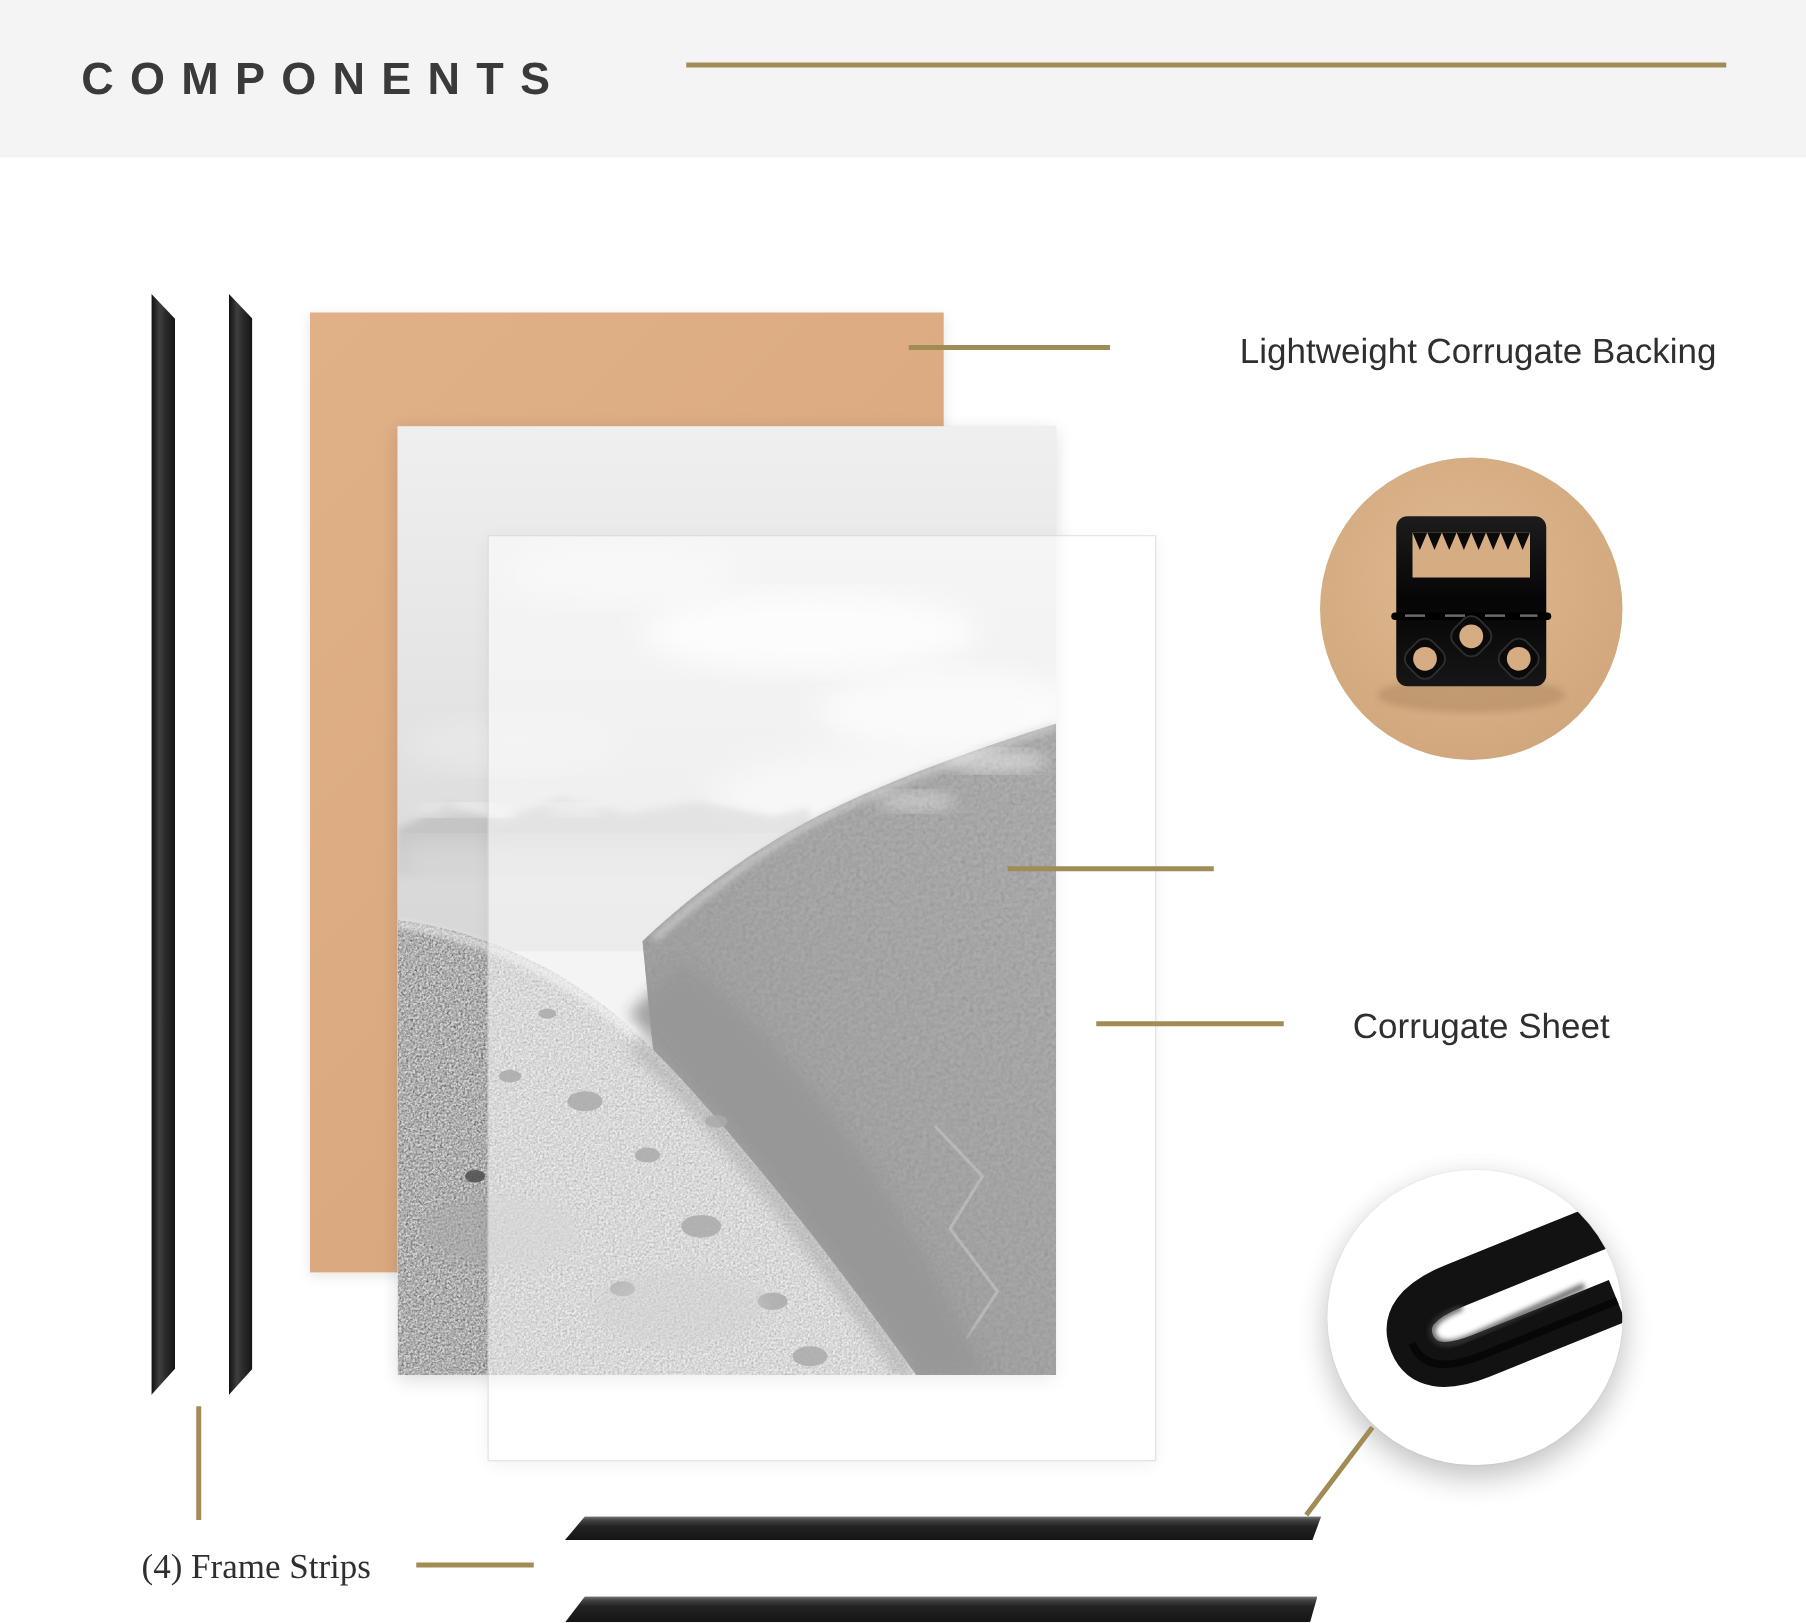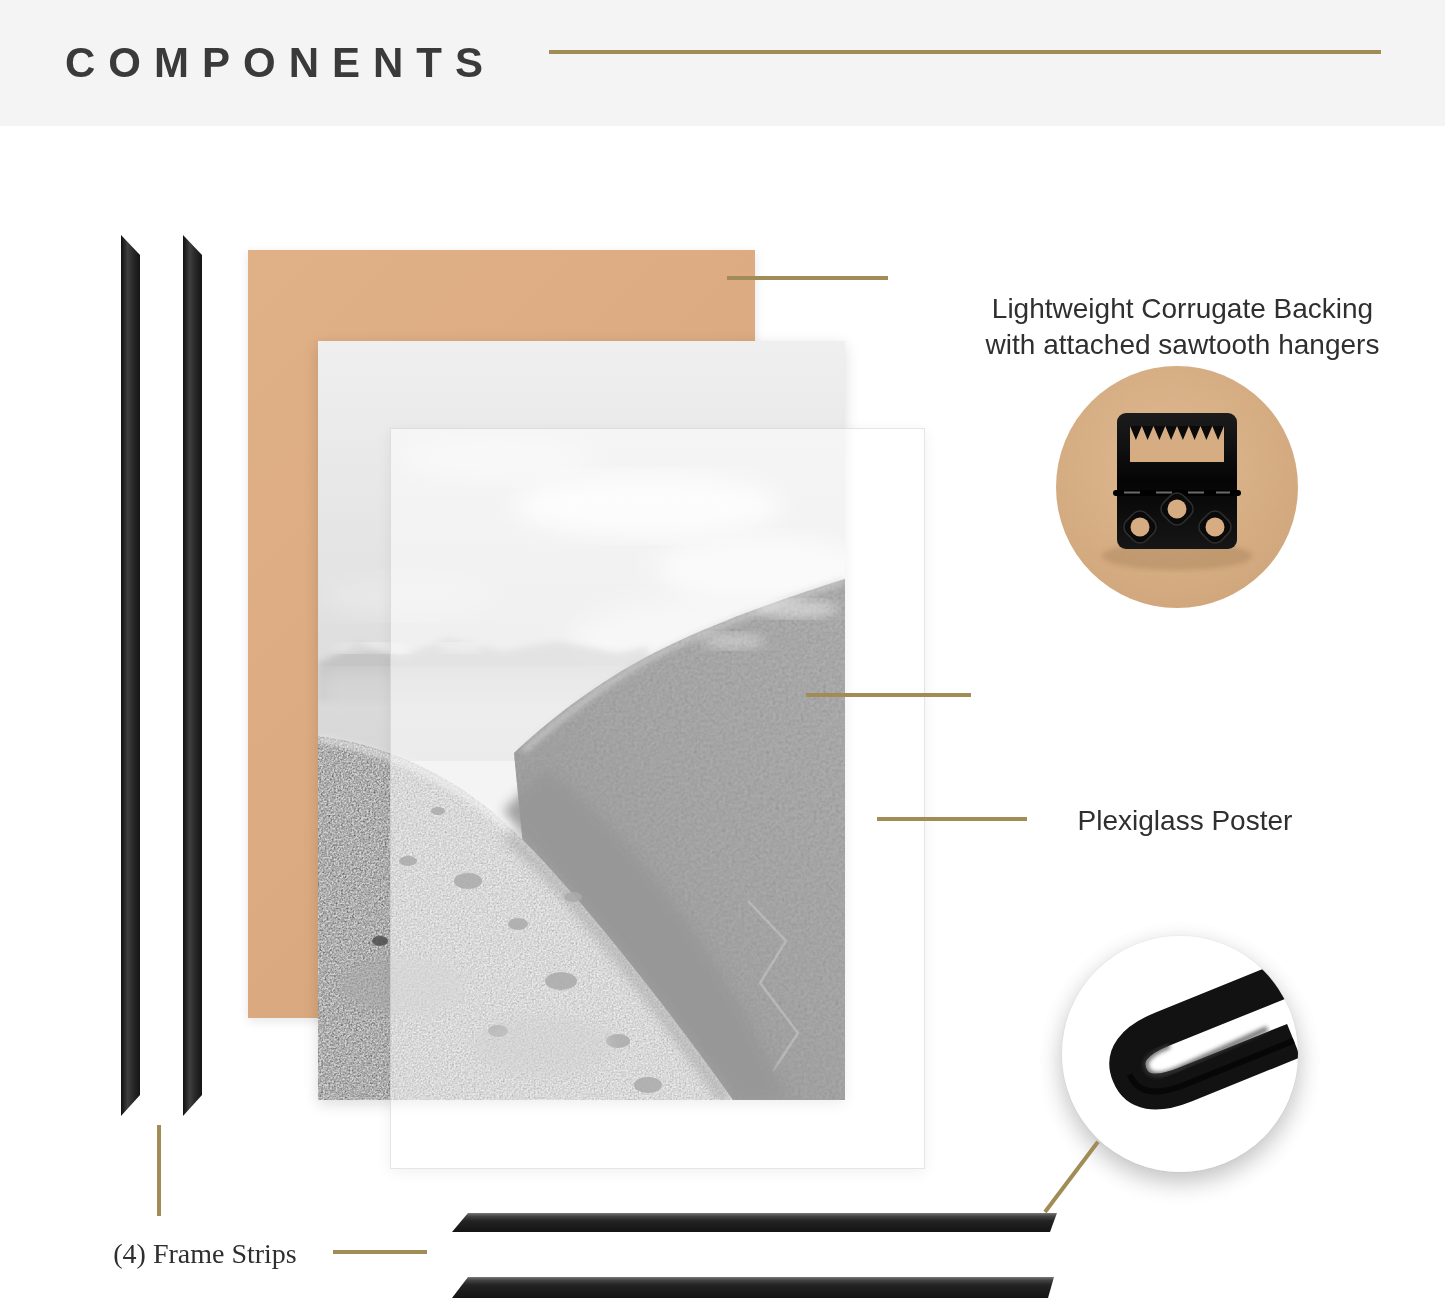--- a/index.html
+++ b/index.html
@@ -5,21 +5,21 @@
   html,body{margin:0;padding:0;background:#ffffff;}
   #canvas{
     position:relative;width:1445px;height:1298px;margin:0 auto;
     background:#ffffff;overflow:hidden;
     font-family:"Liberation Sans",sans-serif;
   }
   
   .header-band{position:absolute;left:0;top:0;width:1445px;height:126px;background:#f4f4f4;}
   .page-title{
     position:absolute;left:65px;top:0;height:126px;display:flex;align-items:center;
-    font-size:42px;font-weight:700;letter-spacing:13px;color:#3a3a3a;
+    font-size:36px;font-weight:700;letter-spacing:13px;color:#3a3a3a;
   }
   .title-rule{position:absolute;left:549px;top:50px;width:832px;height:4px;background:#a18c55;}
 
   
   .gold-line{position:absolute;background:#a18c55;}
 
   
   .callout{
     position:absolute;color:#2f2f2f;font-size:28px;line-height:36px;text-align:center;
   }
@@ -166,23 +166,22 @@
           <ellipse cx="255" cy="556" rx="9" ry="5"></ellipse>
       </g>
       <ellipse cx="85" cy="645" rx="62" ry="30" fill="#a8a8a8" opacity="0.55" filter="url(#b6)"></ellipse>
       <ellipse cx="225" cy="705" rx="70" ry="30" fill="#9e9e9e" opacity="0.45" filter="url(#b6)"></ellipse>
     </svg>
   </div>
 
   <div class="plexi"></div>
 
   <div class="gold-line z5" style="left:727px;top:276px;width:161px;height:4px;"></div>
-  <div class="callout" style="left:940px;top:263px;width:485px;margin-top:28px;">
+  <div class="callout" style="left:940px;top:263px;width:485px;">
     <span>Lightweight Corrugate Backing</span><br>
-    <span>with attached sawtooth hangers</span>
   </div>
 
   <div class="inset inset-hanger">
     <svg viewBox="0 0 242 242">
       <defs>
         <filter id="kgrain">
           <feTurbulence type="fractalNoise" baseFrequency="0.9" numOctaves="2" stitchTiles="stitch"></feTurbulence>
           <feColorMatrix type="matrix" values="0 0 0 0 0.38  0 0 0 0 0.27  0 0 0 0 0.16  0 0 0 0.5 0"></feColorMatrix>
         </filter>
         <linearGradient id="plateG" x1="0" y1="0" x2="0" y2="1">
@@ -218,21 +217,21 @@
         <circle cx="121" cy="143" r="9.5" fill="#d6ac82"></circle>
         <rect x="145" y="147" width="28" height="28" rx="9" fill="#0a0a0a" stroke="#2e2e2e" stroke-width="1.5" transform="rotate(45 159 161)"></rect>
         <circle cx="159" cy="161" r="9.5" fill="#d6ac82"></circle>
       </g>
     </svg>
   </div>
 
   <div class="gold-line z5" style="left:806px;top:693px;width:165px;height:4px;"></div>
 
   <div class="gold-line z5" style="left:877px;top:817px;width:150px;height:4px;"></div>
-  <div class="callout" style="left:1010px;top:803px;width:350px;">Plexiglass Poster</div>
+  <div class="callout" style="left:1010px;top:803px;width:350px;">Corrugate Sheet</div>
 
   <div class="inset-strip-shadow"></div>
   <div class="inset inset-strip">
     <svg viewBox="0 0 236 236">
       <defs>
           <filter id="sb2">
             <feGaussianBlur stdDeviation="2"></feGaussianBlur>
           </filter>
         </defs>
       <g transform="translate(-6,8) rotate(-22 130 110)">

